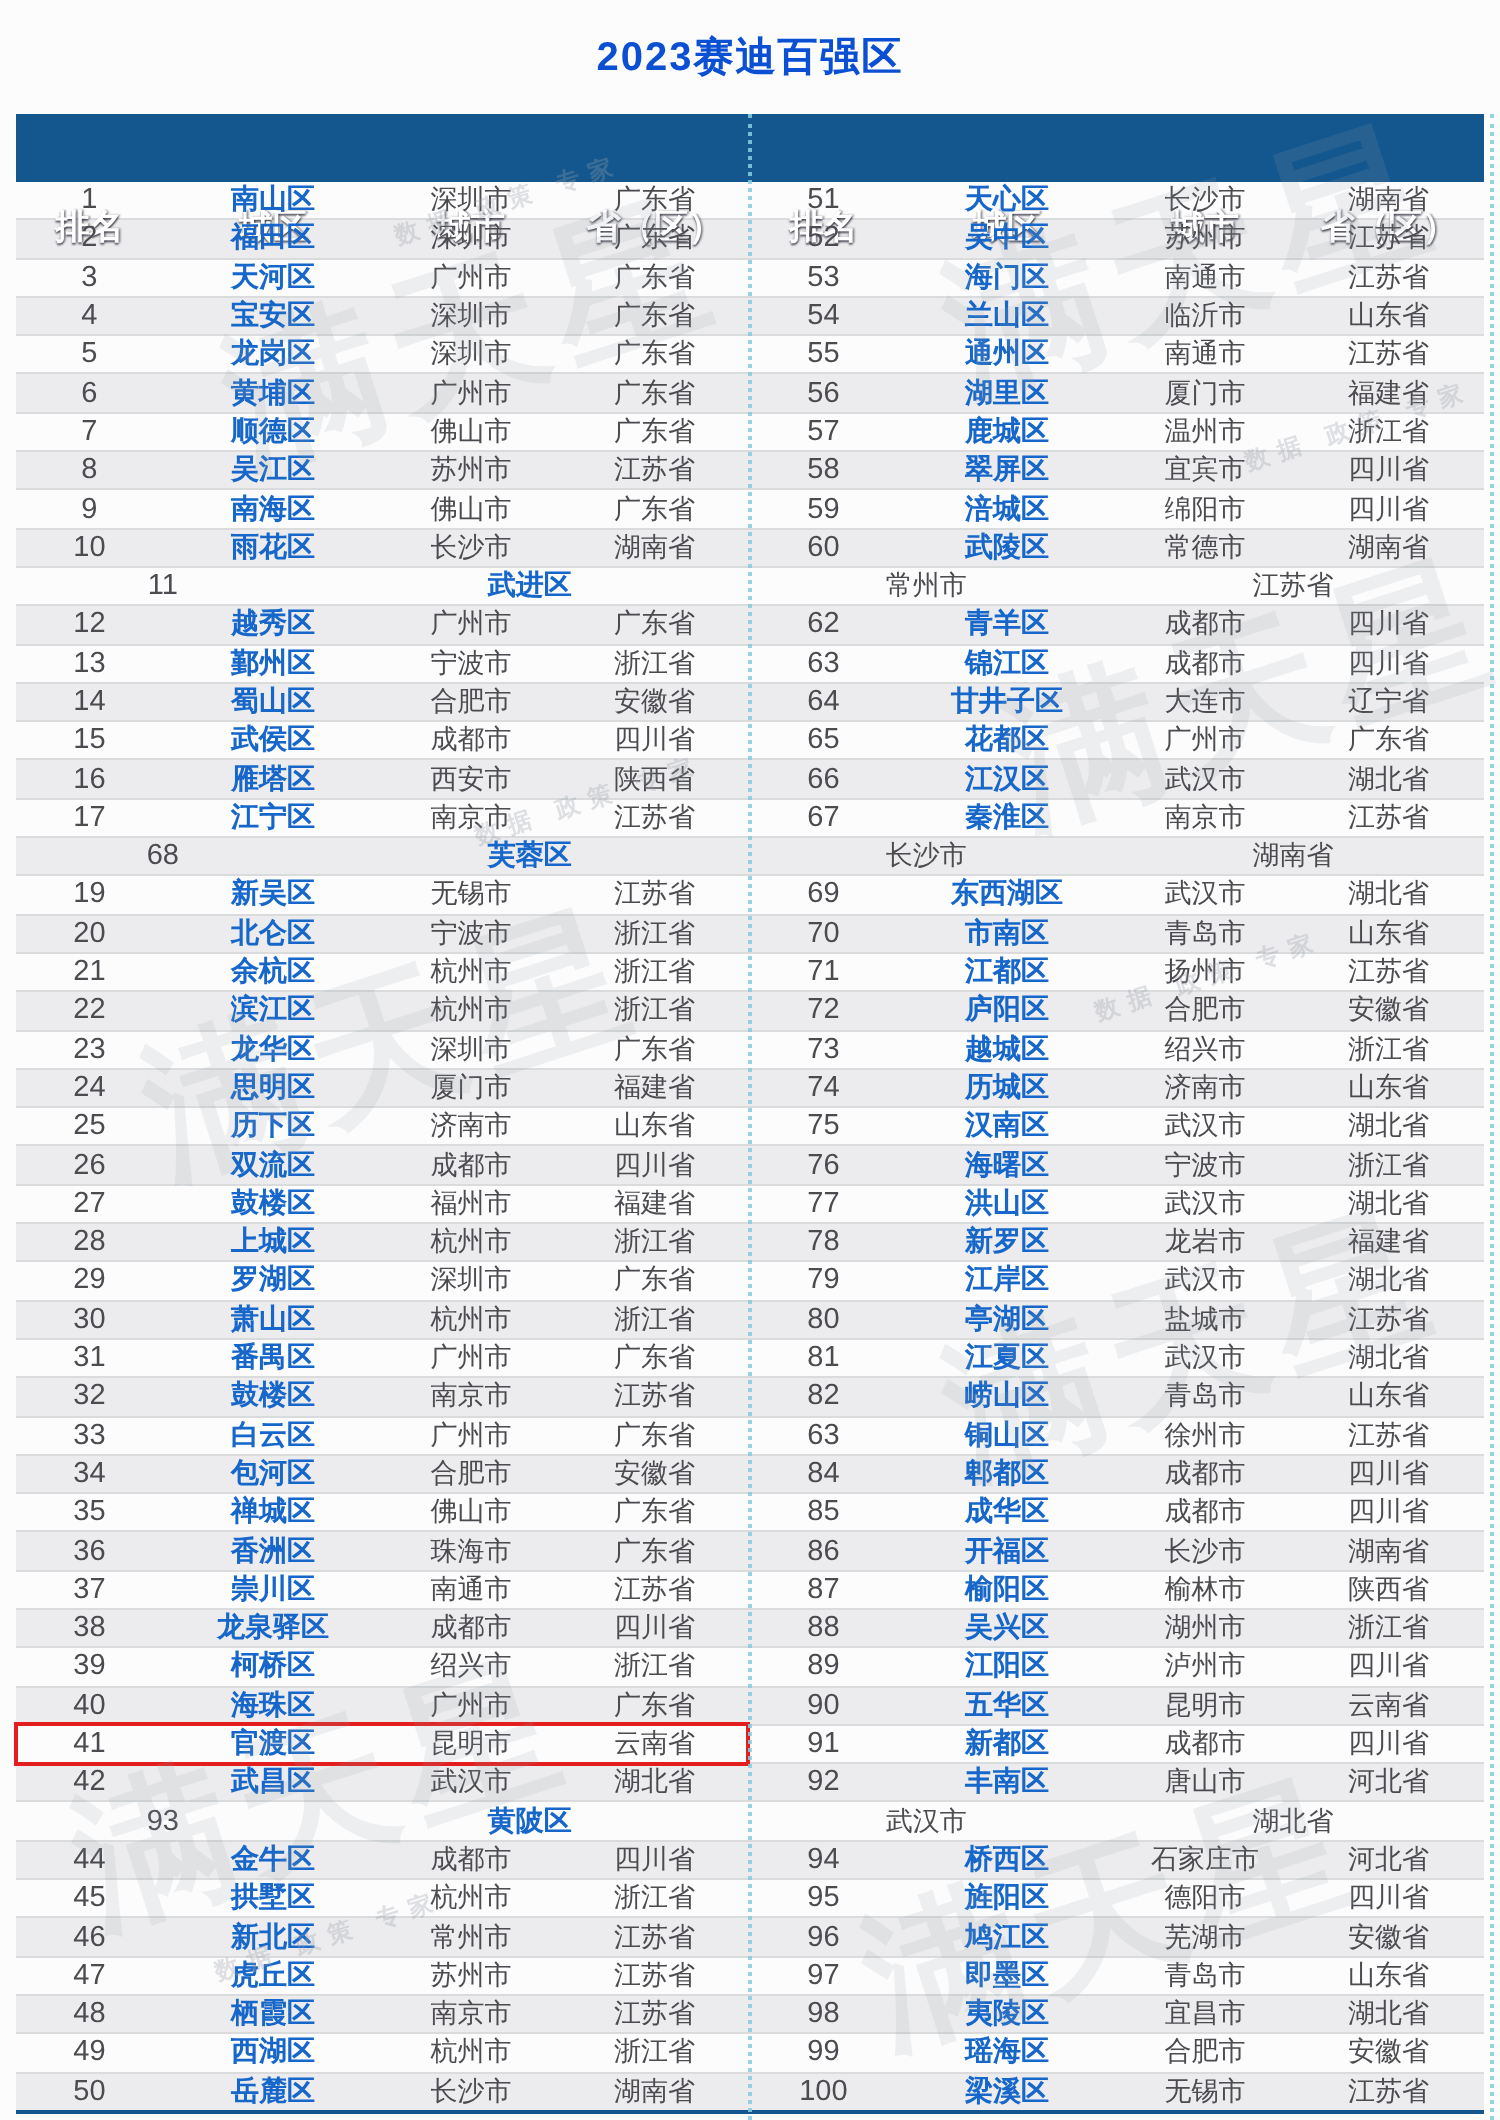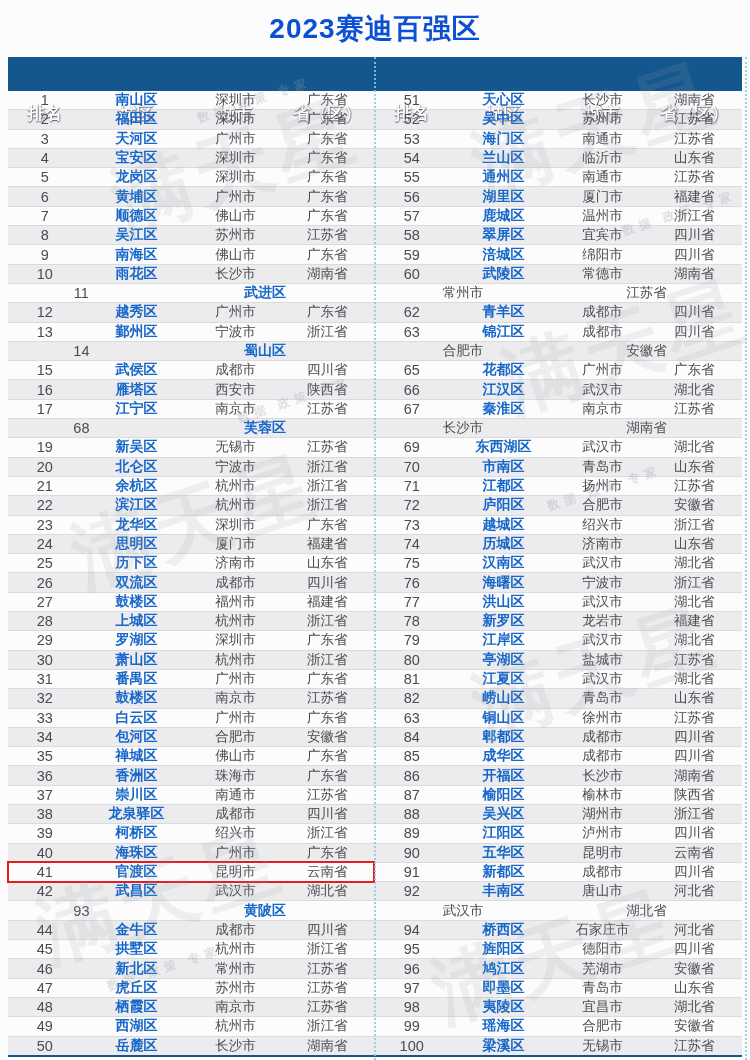--- a/index.html
+++ b/index.html
@@ -1,20 +1,20 @@
 <!DOCTYPE html>
 <html style="--title: #0b4fd3; --header-bg: #13578e; --header-text: #ffffff; --district-text: #1667c9; --body-text: #4b4b50; --row-alt-bg: #ececee; --row-border: #d9dbdd; --highlight-border: #e31e1e; --guide-line: #82cfe0; --watermark: #9aa0a8;"><head>
 <meta charset="utf-8">
 <style>
   html,body{margin:0;padding:0;background:#eef0f2;}
   .page{position:relative;width:750px;height:1060px;margin:0 auto;background:#fcfcfd;
         font-family:"Liberation Sans","DejaVu Sans",sans-serif;overflow:hidden;}
   
   .title{height:57px;display:flex;align-items:center;justify-content:center;
-         font-size:28px;font-weight:800;color:var(--title,#0b4fd3);letter-spacing:1px;}
+         font-size:20px;font-weight:800;color:var(--title,#0b4fd3);letter-spacing:1px;}
   
   .table{position:absolute;left:8px;right:8px;top:57px;bottom:3px;display:flex;flex-direction:column;z-index:2;}
   .thead{display:flex;height:34px;background:var(--header-bg,#13578e);flex:0 0 auto;}
   .half{flex:1 1 0;display:grid;grid-template-columns:20% 30% 24% 26%;position:relative;min-width:0;}
   .hcell{display:flex;align-items:center;justify-content:center;
          color:var(--header-text,#ffffff);font-weight:700;font-size:17px;
          text-shadow:0 1px 1px rgba(0,0,20,.6), 1px 0 1px rgba(0,0,20,.35);white-space:nowrap;margin-top:45px;}
   .rows{flex:1 1 auto;display:flex;flex-direction:column;border-bottom:2.5px solid var(--header-bg,#13578e);}
   .row{flex:1 1 0;display:flex;min-height:0;}
   .row:nth-child(even){background:var(--row-alt-bg,#ececee);}
@@ -235,20 +235,26 @@
             <div class="cell prov">四川省</div>
           </div>
         </div>
         <div class="row">
           <div class="half">
             <div class="cell rank">14</div>
             <div class="cell district">蜀山区</div>
             <div class="cell city">合肥市</div>
             <div class="cell prov">安徽省</div>
           </div>
+          <div class="half">
+            <div class="cell rank">64</div>
+            <div class="cell district">甘井子区</div>
+            <div class="cell city">大连市</div>
+            <div class="cell prov">辽宁省</div>
+          </div>
         </div>
         <div class="row">
           <div class="half">
             <div class="cell rank">15</div>
             <div class="cell district">武侯区</div>
             <div class="cell city">成都市</div>
             <div class="cell prov">四川省</div>
           </div>
           <div class="half">
             <div class="cell rank">65</div>

